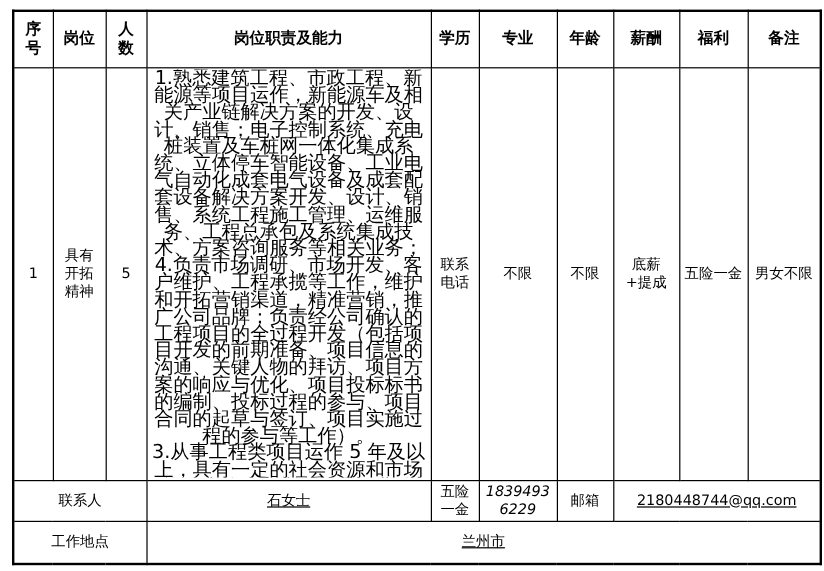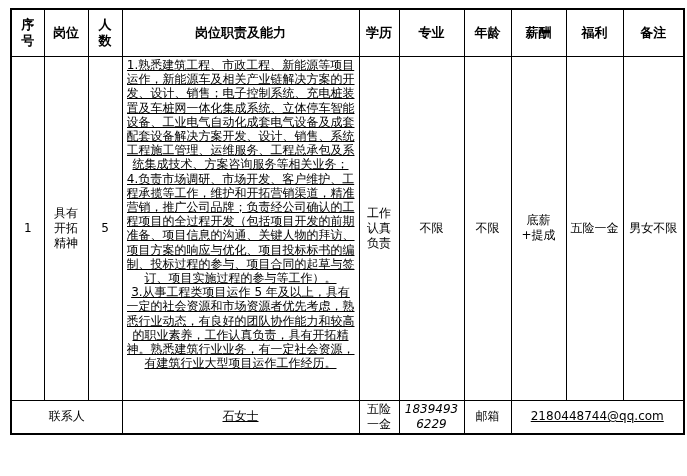--- a/index.html
+++ b/index.html
@@ -44,22 +44,21 @@
   }
   td.duties-cell {
     text-align: justify;
     vertical-align: top;
     padding: 1px 3px;
   }
   .duties-wrap {
     height: 340px;
     overflow: hidden;
     line-height: 14.2px;
-    font-size: 12px;
-    text-decoration: underline;
+    font-size: 16px;
   }
   .duties-wrap div { margin: 0; padding: 0; }
   td.tight { padding: 1px 9px; }
   td.value-left {
     text-align: left;
     padding-left: 7px;
     text-decoration: underline;
   }
   td.phone-cell {
     text-align: left;
@@ -104,32 +103,36 @@
       <td>1</td>
       <td>具有开拓精神</td>
       <td>5</td>
       <td class="duties-cell">
         <div class="duties-wrap">
           <div>1.熟悉建筑工程、市政工程、新能源等项目运作，新能源车及相关产业链解决方案的开发、设计、销售；电子控制系统、充电桩装置及车桩网一体化集成系统、立体停车智能设备、工业电气自动化成套电气设备及成套配套设备解决方案开发、设计、销售、系统工程施工管理、运维服务、工程总承包及系统集成技术、方案咨询服务等相关业务；</div>
           <div>4.负责市场调研、市场开发、客户维护、工程承揽等工作，维护和开拓营销渠道，精准营销，推广公司品牌；负责经公司确认的工程项目的全过程开发（包括项目开发的前期准备、项目信息的沟通、关键人物的拜访、项目方案的响应与优化、项目投标标书的编制、投标过程的参与、项目合同的起草与签订、项目实施过程的参与等工作）。</div>
           <div>3.从事工程类项目运作 5 年及以上，具有一定的社会资源和市场资源者优先考虑，熟悉行业动态，有良好的团队协作能力和较高的职业素养，工作认真负责，具有开拓精神。熟悉建筑行业业务，有一定社会资源，有建筑行业大型项目运作工作经历。</div>
         </div>
       </td>
-      <td>工作认真负责</td>
+      <td>联系电话</td>
       <td>不限</td>
       <td>不限</td>
       <td class="tight">底薪+提成</td>
       <td class="tight">五险一金</td>
       <td class="tight">男女不限</td>
     </tr>
 
     <tr style="height:34px;">
       <td colspan="3">联系人</td>
       <td class="value-left">石女士</td>
       <td>五险一金</td>
       <td class="phone-cell">18394936229</td>
       <td>邮箱</td>
       <td colspan="3" class="value-left">2180448744@qq.com</td>
     </tr>
 
+    <tr style="height:36px;">
+      <td colspan="3">工作地点</td>
+      <td colspan="7" class="value-left">兰州市</td>
+    </tr>
   </tbody>
     </table>
 </div>
 
 </body></html>

